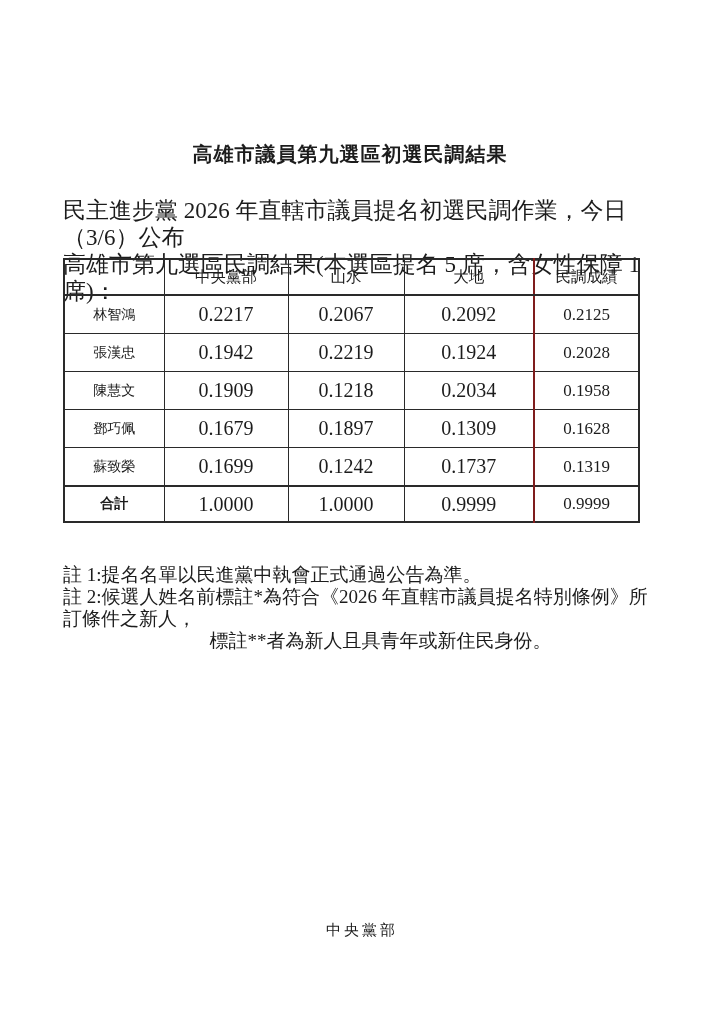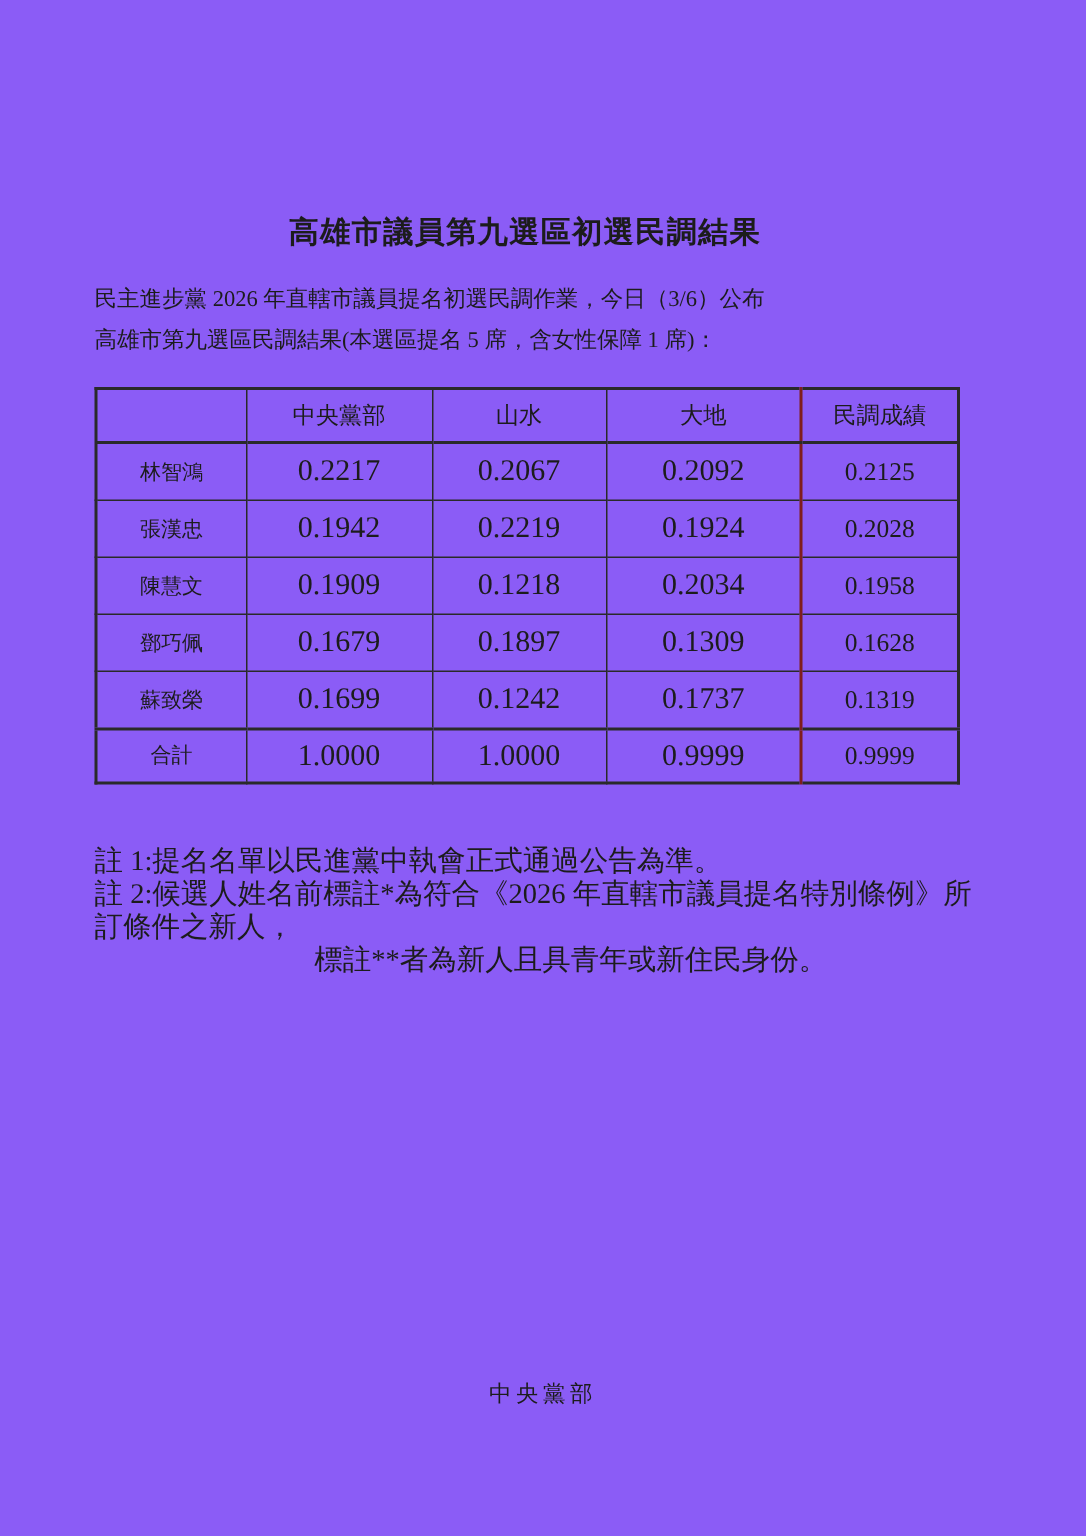--- a/index.html
+++ b/index.html
@@ -1,53 +1,53 @@
 <!DOCTYPE html>
 <html><head>
 <meta charset="utf-8">
 <style>
   html,body { margin:0; padding:0; background:#e8e8e8; }
   .page {
     position:relative;
     width:724px; height:1024px;
     margin:0 auto;
-    background:#8b5cf6;
+    background:#ffffff;
     font-family:"Liberation Serif","DejaVu Serif",serif;
     color:#1c1c1c;
     overflow:hidden;
   }
   .doc-title {
     position:absolute; top:141px; left:0; width:700px;
     text-align:center;
     font-size:20px; font-weight:bold;
     letter-spacing:1px;
   }
   .intro {
-    position:absolute; top:187px; left:63px; width:580px;
-    font-size:15px; line-height:27px;
+    position:absolute; top:197px; left:63px; width:580px;
+    font-size:23px; line-height:27px;
   }
   table.poll {
     position:absolute; top:258px; left:63px;
     border-collapse:collapse;
     table-layout:fixed;
     width:575px;
     border:2px solid #2a2a2a;
   }
   table.poll td {
     border:1px solid #2a2a2a;
     text-align:center; vertical-align:middle;
     height:37px;
     font-size:20px;
     padding:0;
   }
   table.poll tr.head td { height:34px; font-size:15.5px; border-bottom:2px solid #2a2a2a; }
   table.poll td.name { font-size:14px; }
   table.poll td.score { border-left:2px solid #7f1d1d; font-size:17px; font-weight:normal; }
   table.poll tr.total td { border-top:2px solid #2a2a2a; height:34px; }
-  table.poll tr.total td.name { font-weight:normal;margin-top:32px; }
+  table.poll tr.total td.name { font-weight:bold;margin-top:32px; }
   .notes {
     position:absolute; top:564px; left:63px; width:600px;
     font-size:19px; line-height:22px;
   }
   .notes .cont { padding-left:35px;text-align:center; }
   .doc-footer {
     position:absolute; top:919px; left:12px; width:700px;
     text-align:center;
     font-size:15px; line-height:23px;
     letter-spacing:3px;

